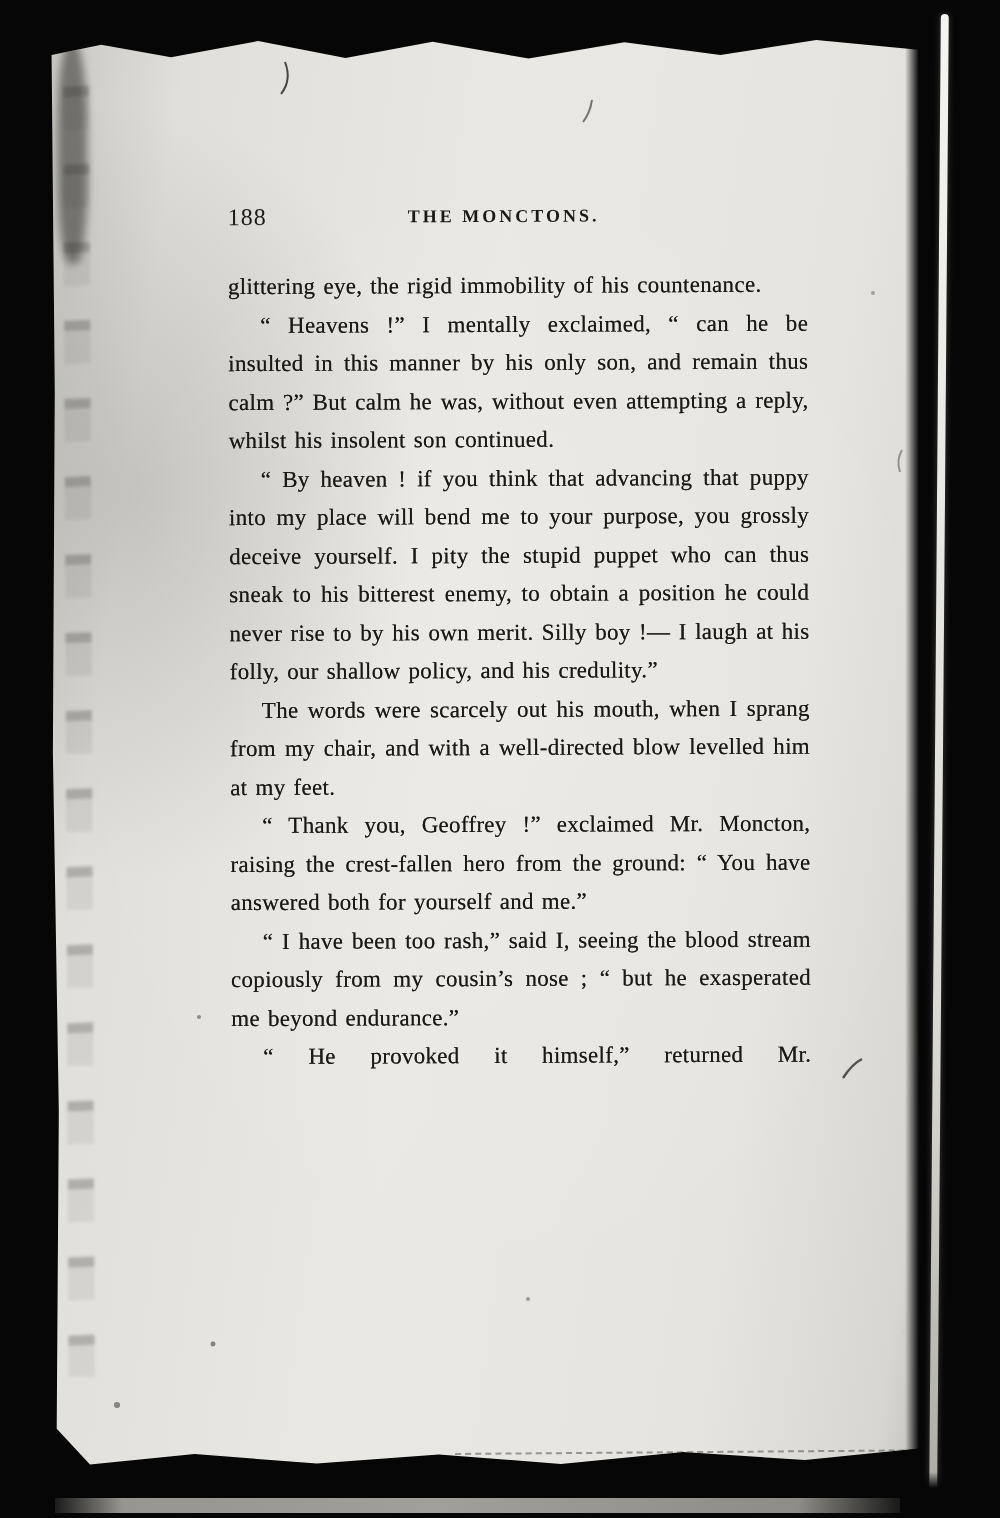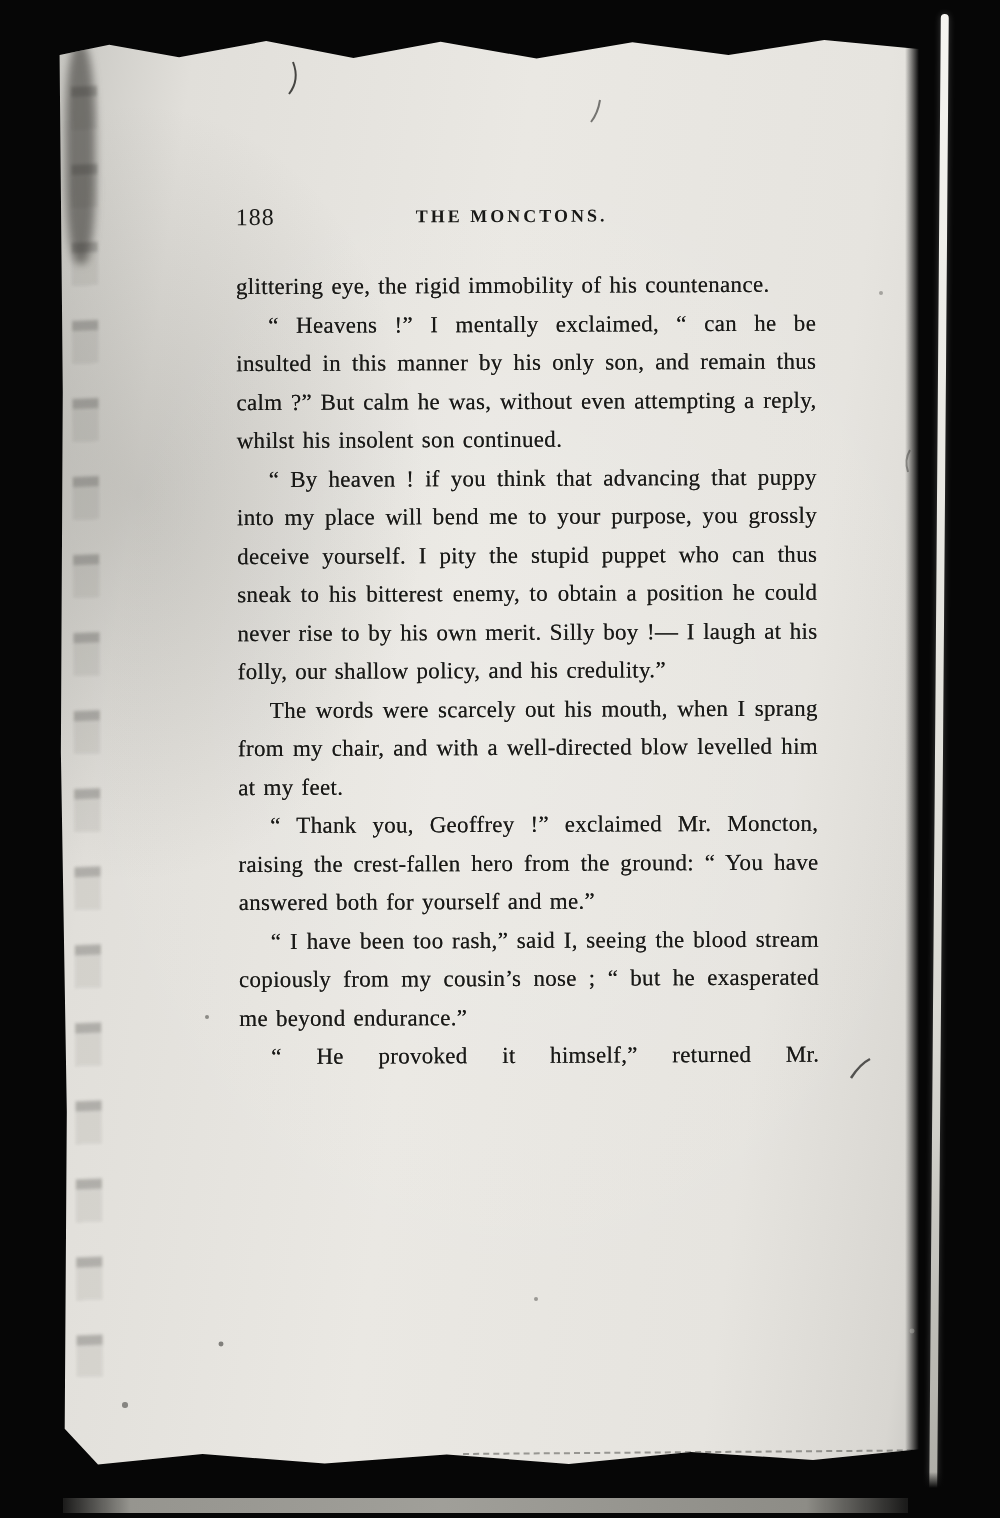--- a/index.html
+++ b/index.html
@@ -3,21 +3,21 @@
 <meta charset="utf-8">
 <style>
   * { margin:0; padding:0; box-sizing:border-box; }
   html, body { width:1000px; height:1518px; }
   body {
     position:relative;
     background:#060606;
     font-family:"Liberation Serif", serif;
     overflow:hidden;
   }
-  .scan { position:absolute; inset:0;margin-left:8px; }
+  .scan { position:absolute; inset:0; }
 
   
   .page {
     position:absolute;
     left:52px; top:30px;
     width:872px; height:1440px;
     background:
       radial-gradient(ellipse 55% 45% at 9% 32%, rgba(92,92,86,0.22), transparent 60%),
       radial-gradient(ellipse 75% 60% at 52% 48%, rgba(255,255,255,0.12), transparent 72%),
       linear-gradient(98deg, #c7c6c1 0%, #e1dfda 13%, #eae8e3 45%, #e6e4df 78%, #d8d6d1 95%, #c2c1bd 100%);

